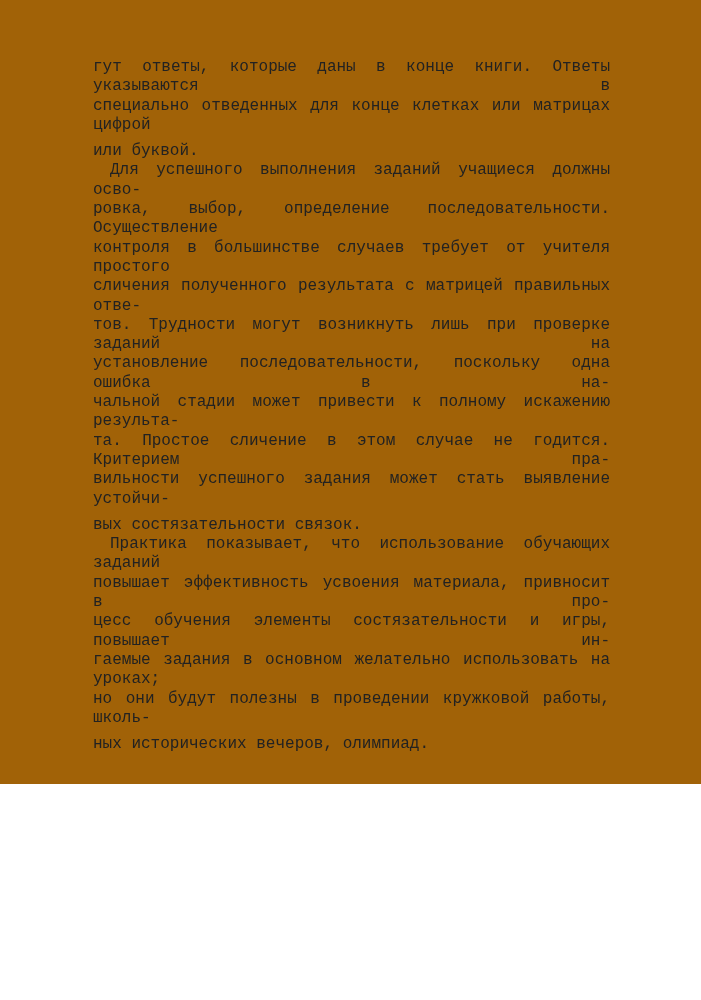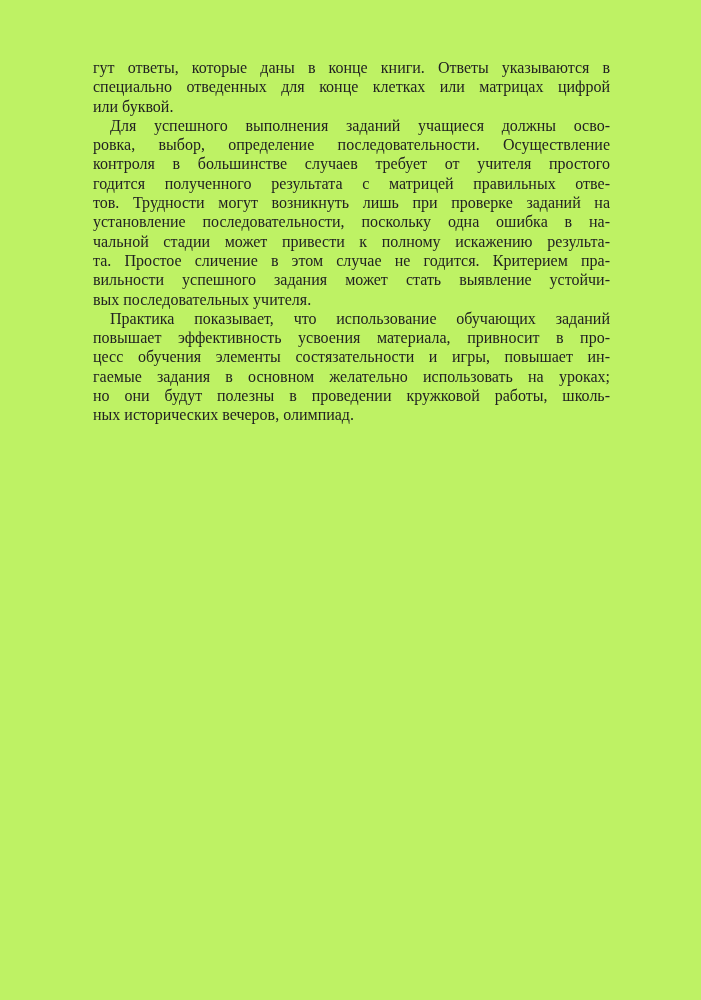--- a/index.html
+++ b/index.html
@@ -3,24 +3,24 @@
 <meta charset="utf-8">
 <style>
   html, body {
     margin: 0;
     padding: 0;
     background: #ffffff;
   }
   .page {
     position: relative;
     width: 701px;
-    height: 1000px;
-    background: #bef264;
+    height: 784px;
+    background: #a16207;
     overflow: hidden;
-    font-family: Liberation Serif, serif;
+    font-family: Liberation Mono, monospace;
   }
   .text-block {
     position: absolute;
     left: 93px;
     top: 58px;
     width: 517px;
     font-size: 16px;
     line-height: 19.3px;
     color: #222222;
     font-weight: 400;
@@ -29,46 +29,47 @@
     margin: 0;
     padding: 0;
   }
   .text-line {
     text-align: justify;
     text-align-last: justify;
     white-space: normal;
   }
   .text-line.para-last {
     text-align-last: left;
+    margin-top: 7px;
   }
   .paragraph.indented .text-line:first-child {
     text-indent: 17px;
   }
 </style>
 </head>
 <body>
 
 <div class="page">
   <div class="text-block" id="text-block">
       <div class="paragraph">
         <div class="text-line">гут ответы, которые даны в конце книги. Ответы указываются в</div>
         <div class="text-line">специально отведенных для конце клетках или матрицах цифрой</div>
         <div class="text-line para-last">или буквой.</div>
       </div>
       <div class="paragraph indented">
         <div class="text-line">Для успешного выполнения заданий учащиеся должны осво-</div>
         <div class="text-line">ровка, выбор, определение последовательности. Осуществление</div>
         <div class="text-line">контроля в большинстве случаев требует от учителя простого</div>
-        <div class="text-line">годится полученного результата с матрицей правильных отве-</div>
+        <div class="text-line">сличения полученного результата с матрицей правильных отве-</div>
         <div class="text-line">тов. Трудности могут возникнуть лишь при проверке заданий на</div>
         <div class="text-line">установление последовательности, поскольку одна ошибка в на-</div>
         <div class="text-line">чальной стадии может привести к полному искажению результа-</div>
         <div class="text-line">та. Простое сличение в этом случае не годится. Критерием пра-</div>
         <div class="text-line">вильности успешного задания может стать выявление устойчи-</div>
-        <div class="text-line para-last">вых последовательных учителя.</div>
+        <div class="text-line para-last">вых состязательности связок.</div>
       </div>
       <div class="paragraph indented">
         <div class="text-line">Практика показывает, что использование обучающих заданий</div>
         <div class="text-line">повышает эффективность усвоения материала, привносит в про-</div>
         <div class="text-line">цесс обучения элементы состязательности и игры, повышает ин-</div>
         <div class="text-line">гаемые задания в основном желательно использовать на уроках;</div>
         <div class="text-line">но они будут полезны в проведении кружковой работы, школь-</div>
         <div class="text-line para-last">ных исторических вечеров, олимпиад.</div>
       </div>
     </div>

